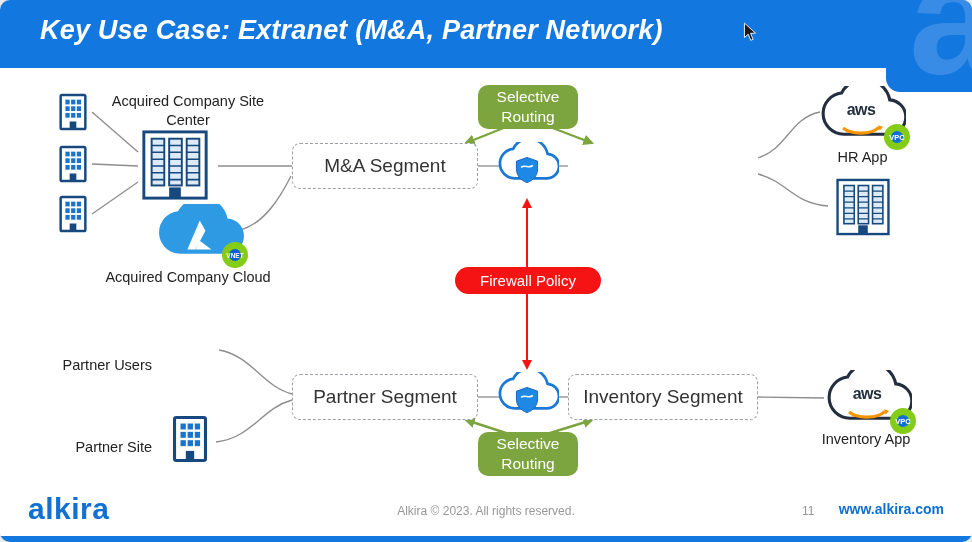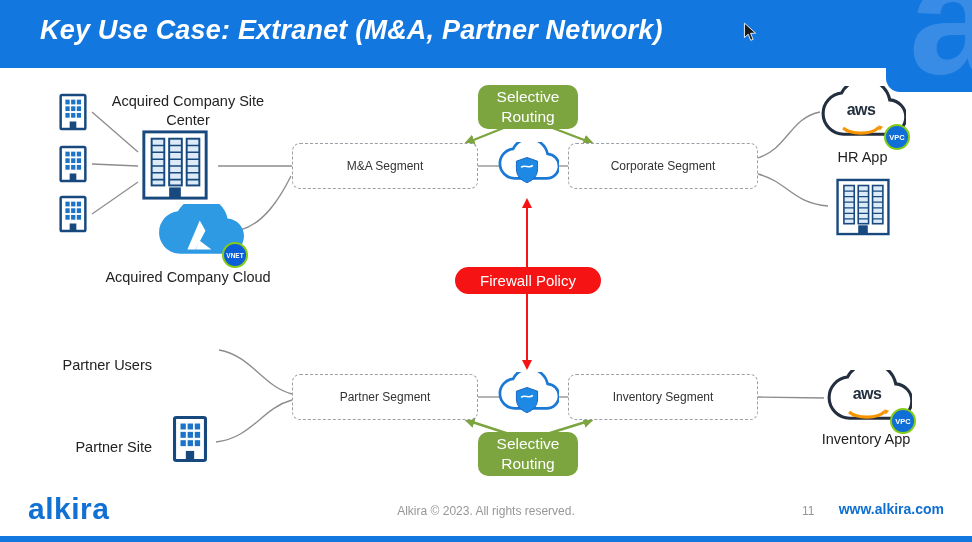--- a/index.html
+++ b/index.html
@@ -1,36 +1,36 @@
 <!DOCTYPE html>
 <html><head>
 <meta charset="utf-8">
 <style>
   *{margin:0;padding:0;box-sizing:border-box}
   html,body{background:#e9ecef}
   body{font-family:"Liberation Sans",sans-serif}
-  .slide{position:relative;width:972px;height:542px;background:#fff;border-radius:0;overflow:hidden;outline:1px solid #d8dbe0}
+  .slide{position:relative;width:972px;height:542px;background:#fff;border-radius:10px;overflow:hidden;outline:1px solid #d8dbe0}
 
   
   .header{position:absolute;left:0;top:0;width:100%;height:68px;background:#1377E0;z-index:3}
   .title{position:absolute;left:40px;top:15px;color:#fff;font-size:27px;font-weight:bold;font-style:italic;letter-spacing:.2px;white-space:nowrap}
   .cursor{position:absolute;left:742px;top:22px;z-index:4}
   .corner{position:absolute;right:0;top:0;width:86px;height:92px;background:#1377E0;border-radius:0 0 0 14px;overflow:hidden;z-index:4}
   .corner .glyph{position:absolute;right:-26px;top:-74px;font-size:160px;font-weight:bold;color:rgba(255,255,255,.16);font-family:"Liberation Sans",sans-serif}
   .bottombar{position:absolute;left:0;bottom:0;width:100%;height:6px;background:#1377E0;z-index:3}
 
   
   .lines{position:absolute;left:0;top:0;width:972px;height:542px;z-index:1;pointer-events:none}
-  .seg{position:absolute;border:1.6px dashed #9aa0a6;border-radius:8px;background:#fff;display:flex;align-items:center;justify-content:center;font-size:12px;color:#333;z-index:2}
+  .seg{position:absolute;border:1.6px dashed #9aa0a6;border-radius:8px;background:#fff;display:flex;align-items:center;justify-content:center;font-size:19px;color:#333;z-index:2}
   .tag-green{position:absolute;background:#7CA43F;color:#fff;border-radius:10px;display:flex;align-items:center;justify-content:center;text-align:center;font-size:15.5px;line-height:1.28;padding:18px 10px;z-index:2}
   .tag-red{position:absolute;background:#F51313;color:#fff;border-radius:14px;display:flex;align-items:center;justify-content:center;font-size:15px;font-weight:normal;z-index:2}
   .lbl{position:absolute;color:#222;font-size:14.5px;text-align:center;line-height:1.32;z-index:2}
   .lbl.right{text-align:right}
   .icon{position:absolute;z-index:2}
-  .badge{position:absolute;display:flex;align-items:center;justify-content:center;color:#fff;font-weight:bold;border-radius:50%;border:2px solid #84cc16;background:#0B5ED7}
+  .badge{position:absolute;display:flex;align-items:center;justify-content:center;color:#fff;font-weight:bold;border-radius:50%;border:7px solid #84cc16;background:#0B5ED7}
   .awsword{position:absolute;left:0;right:0;top:15px;text-align:center;font-weight:bold;color:#232F3E;font-size:16px;letter-spacing:-.5px}
   .vpnword{position:absolute;left:0;right:0;bottom:9px;text-align:center;font-weight:bold;color:#FFC107;font-size:7.5px;letter-spacing:.5px}
 
   
   .footer{position:absolute;left:0;bottom:6px;width:100%;height:48px;background:#fff;z-index:2}
   .logo{position:absolute;left:28px;top:4px;font-size:30px;font-weight:bold;color:#1070D4;letter-spacing:.5px}
   .copyright{position:absolute;left:0;right:0;top:16px;text-align:center;font-size:12px;color:#979797}
   .pagenum{position:absolute;left:802px;top:16px;font-size:12px;color:#979797}
   .website{position:absolute;right:28px;top:13px;font-size:14px;font-weight:bold;color:#0E6FD2;text-decoration:none}
 </style>
@@ -144,21 +144,20 @@
       <g fill="#fff">
         <path d="M9 15.8 L12.5 7.6 L14.1 10.5 L11.3 15.8 Z"></path>
         <path d="M12.4 13.3 L15.8 15.8 L11.4 15.8 Z"></path>
       </g>
     </svg>
     <div class="badge" style="right:-4px;bottom:0;width:26px;height:26px;font-size:6.5px">VNET</div>
   </div>
   <div class="lbl" style="left:103px;top:268px;width:170px">Acquired Company Cloud</div>
 
   <div class="seg" style="left:292px;top:143px;width:186px;height:46px">M&amp;A Segment</div>
-  <div class="seg" style="left:568px;top:143px;width:190px;height:46px">Corporate Segment</div>
 
   <div class="icon" style="left:495px;top:142px;width:64px;height:48px">
     <svg width="64" height="48" viewBox="-1 3 26 18.5">
       <use href="#sym-cloud" fill="#fff" stroke="#1B79D6" stroke-width="1.1"></use>
       <path d="M12 8.8 l4.3 1.5 v3.1 c0 2.8 -1.8 4.7 -4.3 5.6 c-2.5 -0.9 -4.3 -2.8 -4.3 -5.6 v-3.1 z" fill="#1E88E5" stroke="#1565C0" stroke-width="0.4"></path>
       <path d="M9.6 12.8 c1.6 -1.3 3.2 0.7 4.8 -0.8" stroke="#fff" stroke-width="0.6" fill="none"></path>
     </svg>
   </div>
   <div class="icon" style="left:495px;top:372px;width:64px;height:48px">
     <svg width="64" height="48" viewBox="-1 3 26 18.5">

